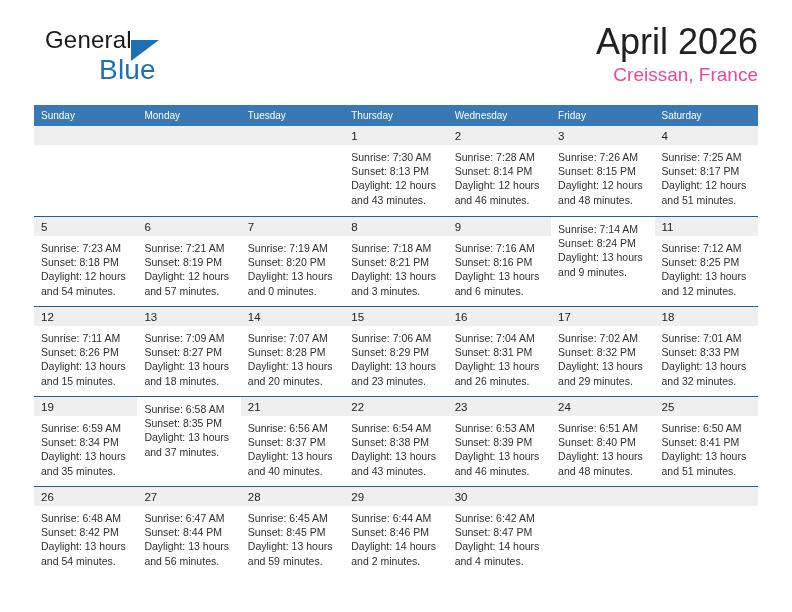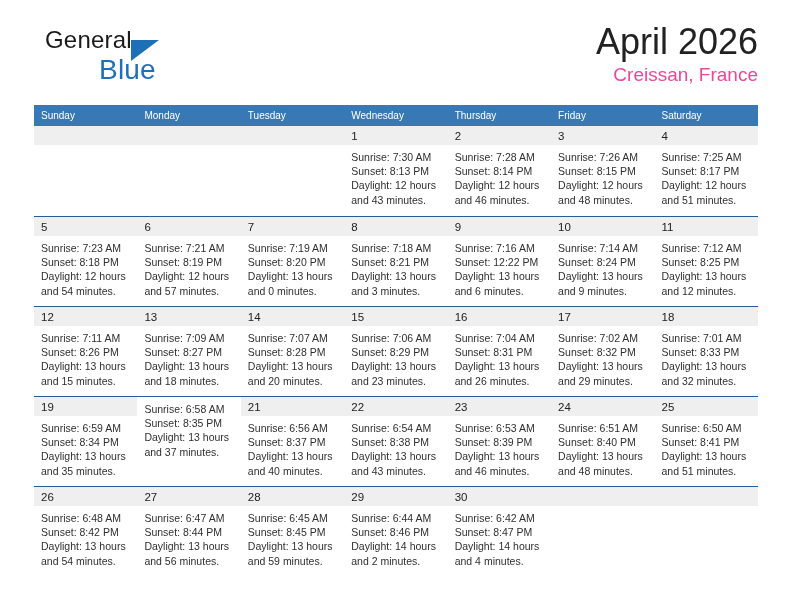--- a/index.html
+++ b/index.html
@@ -164,22 +164,22 @@
       <div class="cal-sub">Creissan, France</div>
     </div>
 
   </div>
 
   <div class="calendar">
     <div class="dow-row" id="dow-row">
         <div class="dow">Sunday</div>
         <div class="dow">Monday</div>
         <div class="dow">Tuesday</div>
+        <div class="dow">Thursday</div>
         <div class="dow">Wednesday</div>
-        <div class="dow">Thursday</div>
         <div class="dow">Friday</div>
         <div class="dow">Saturday</div>
       </div>
     <div id="weeks-container">
         <div class="week">
           <div class="day empty">
             <div class="day-num-band"><span class="day-num"></span></div>
           </div>
           <div class="day empty">
             <div class="day-num-band"><span class="day-num"></span></div>
@@ -258,27 +258,26 @@
               <div class="day-line">Sunrise: 7:18 AM</div>
               <div class="day-line">Sunset: 8:21 PM</div>
               <div class="day-line">Daylight: 13 hours</div>
               <div class="day-line">and 3 minutes.</div>
             </div>
           </div>
           <div class="day">
             <div class="day-num-band"><span class="day-num">9</span></div>
             <div class="day-body">
               <div class="day-line">Sunrise: 7:16 AM</div>
-              <div class="day-line">Sunset: 12:22 PM</div>
+              <div class="day-line">Sunset: 8:16 PM</div>
               <div class="day-line">Daylight: 13 hours</div>
               <div class="day-line">and 6 minutes.</div>
             </div>
           </div>
           <div class="day">
-            <div class="day-num-band"><span class="day-num">10</span></div>
             <div class="day-body">
               <div class="day-line">Sunrise: 7:14 AM</div>
               <div class="day-line">Sunset: 8:24 PM</div>
               <div class="day-line">Daylight: 13 hours</div>
               <div class="day-line">and 9 minutes.</div>
             </div>
           </div>
           <div class="day">
             <div class="day-num-band"><span class="day-num">11</span></div>
             <div class="day-body">

